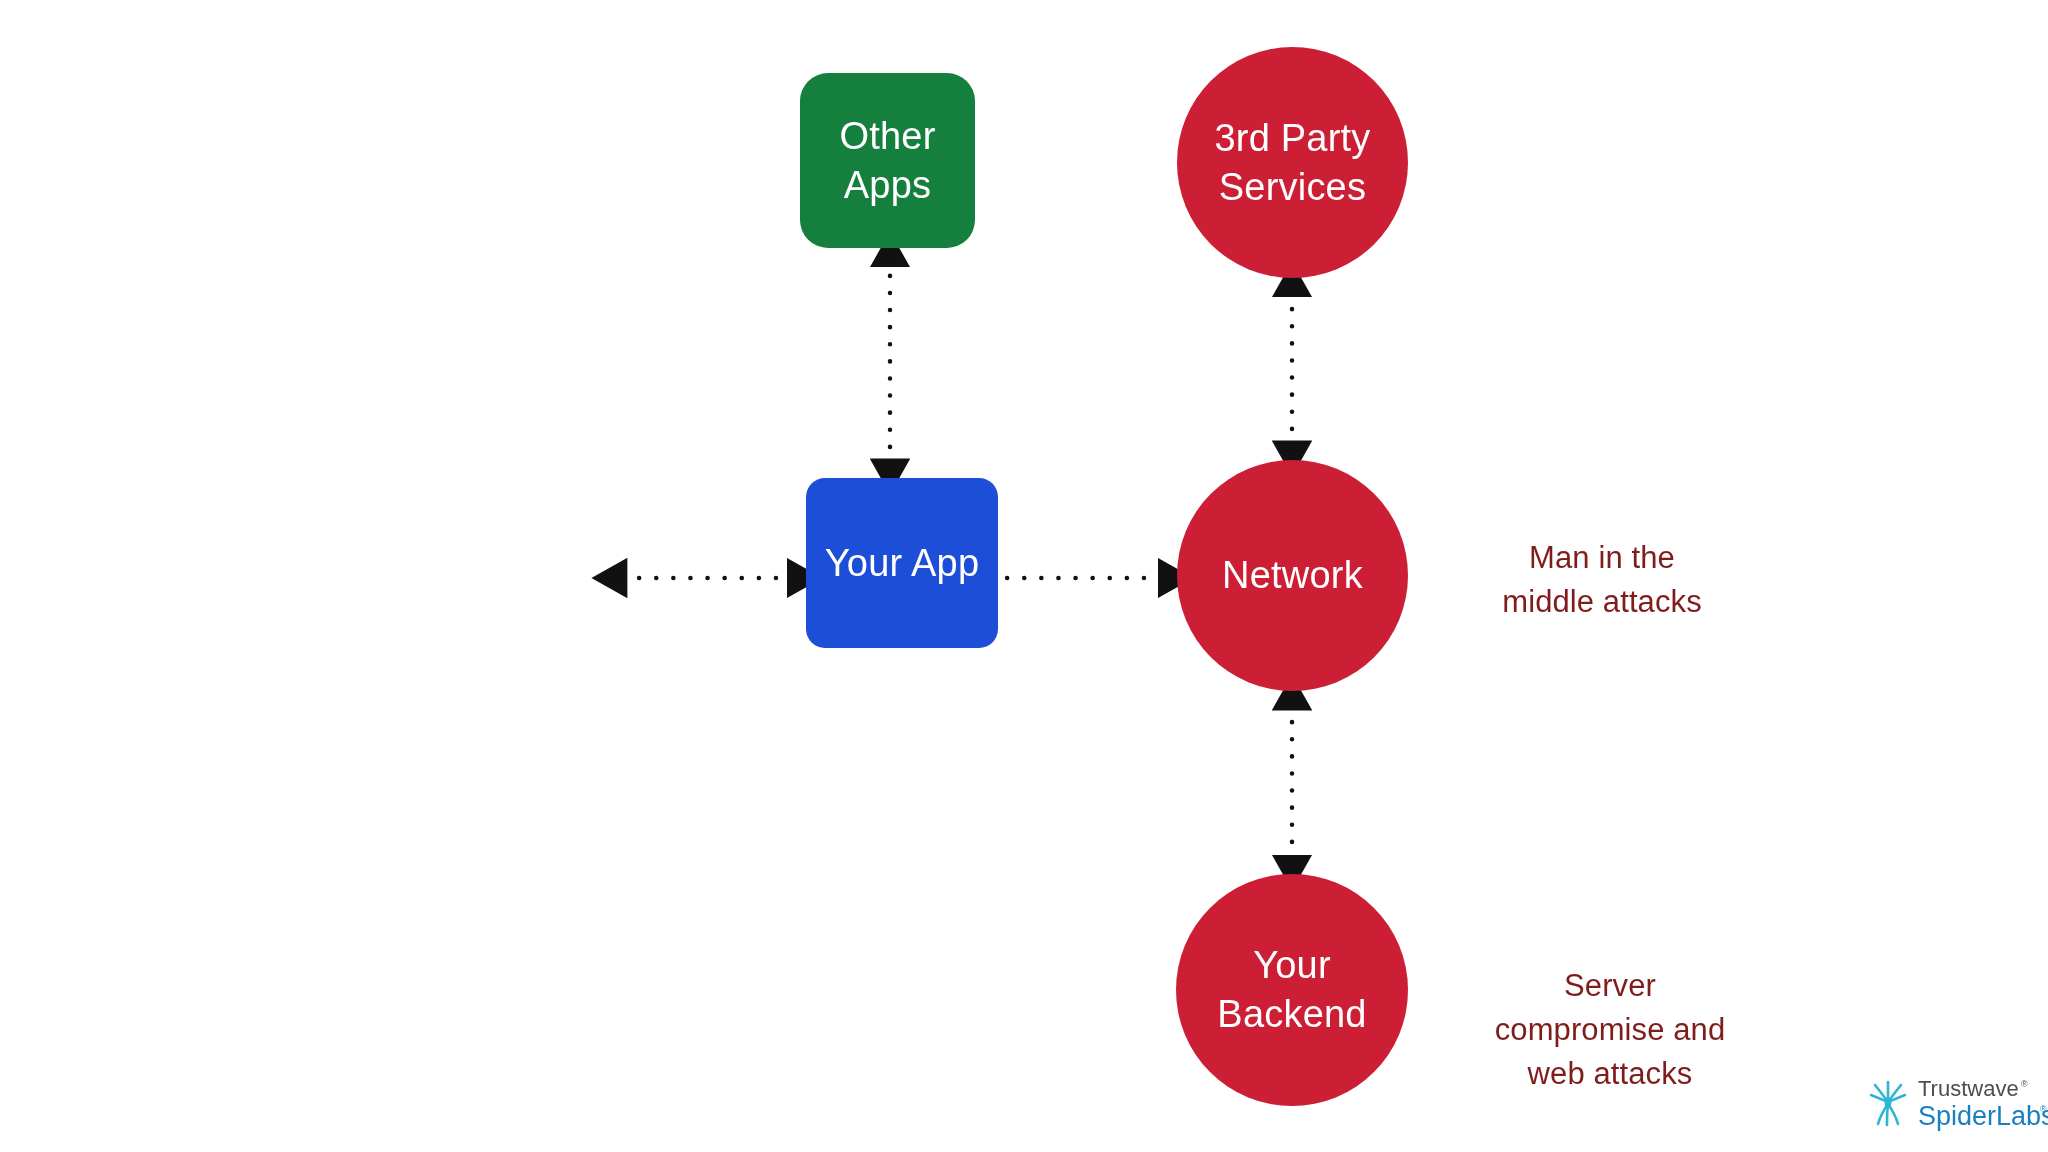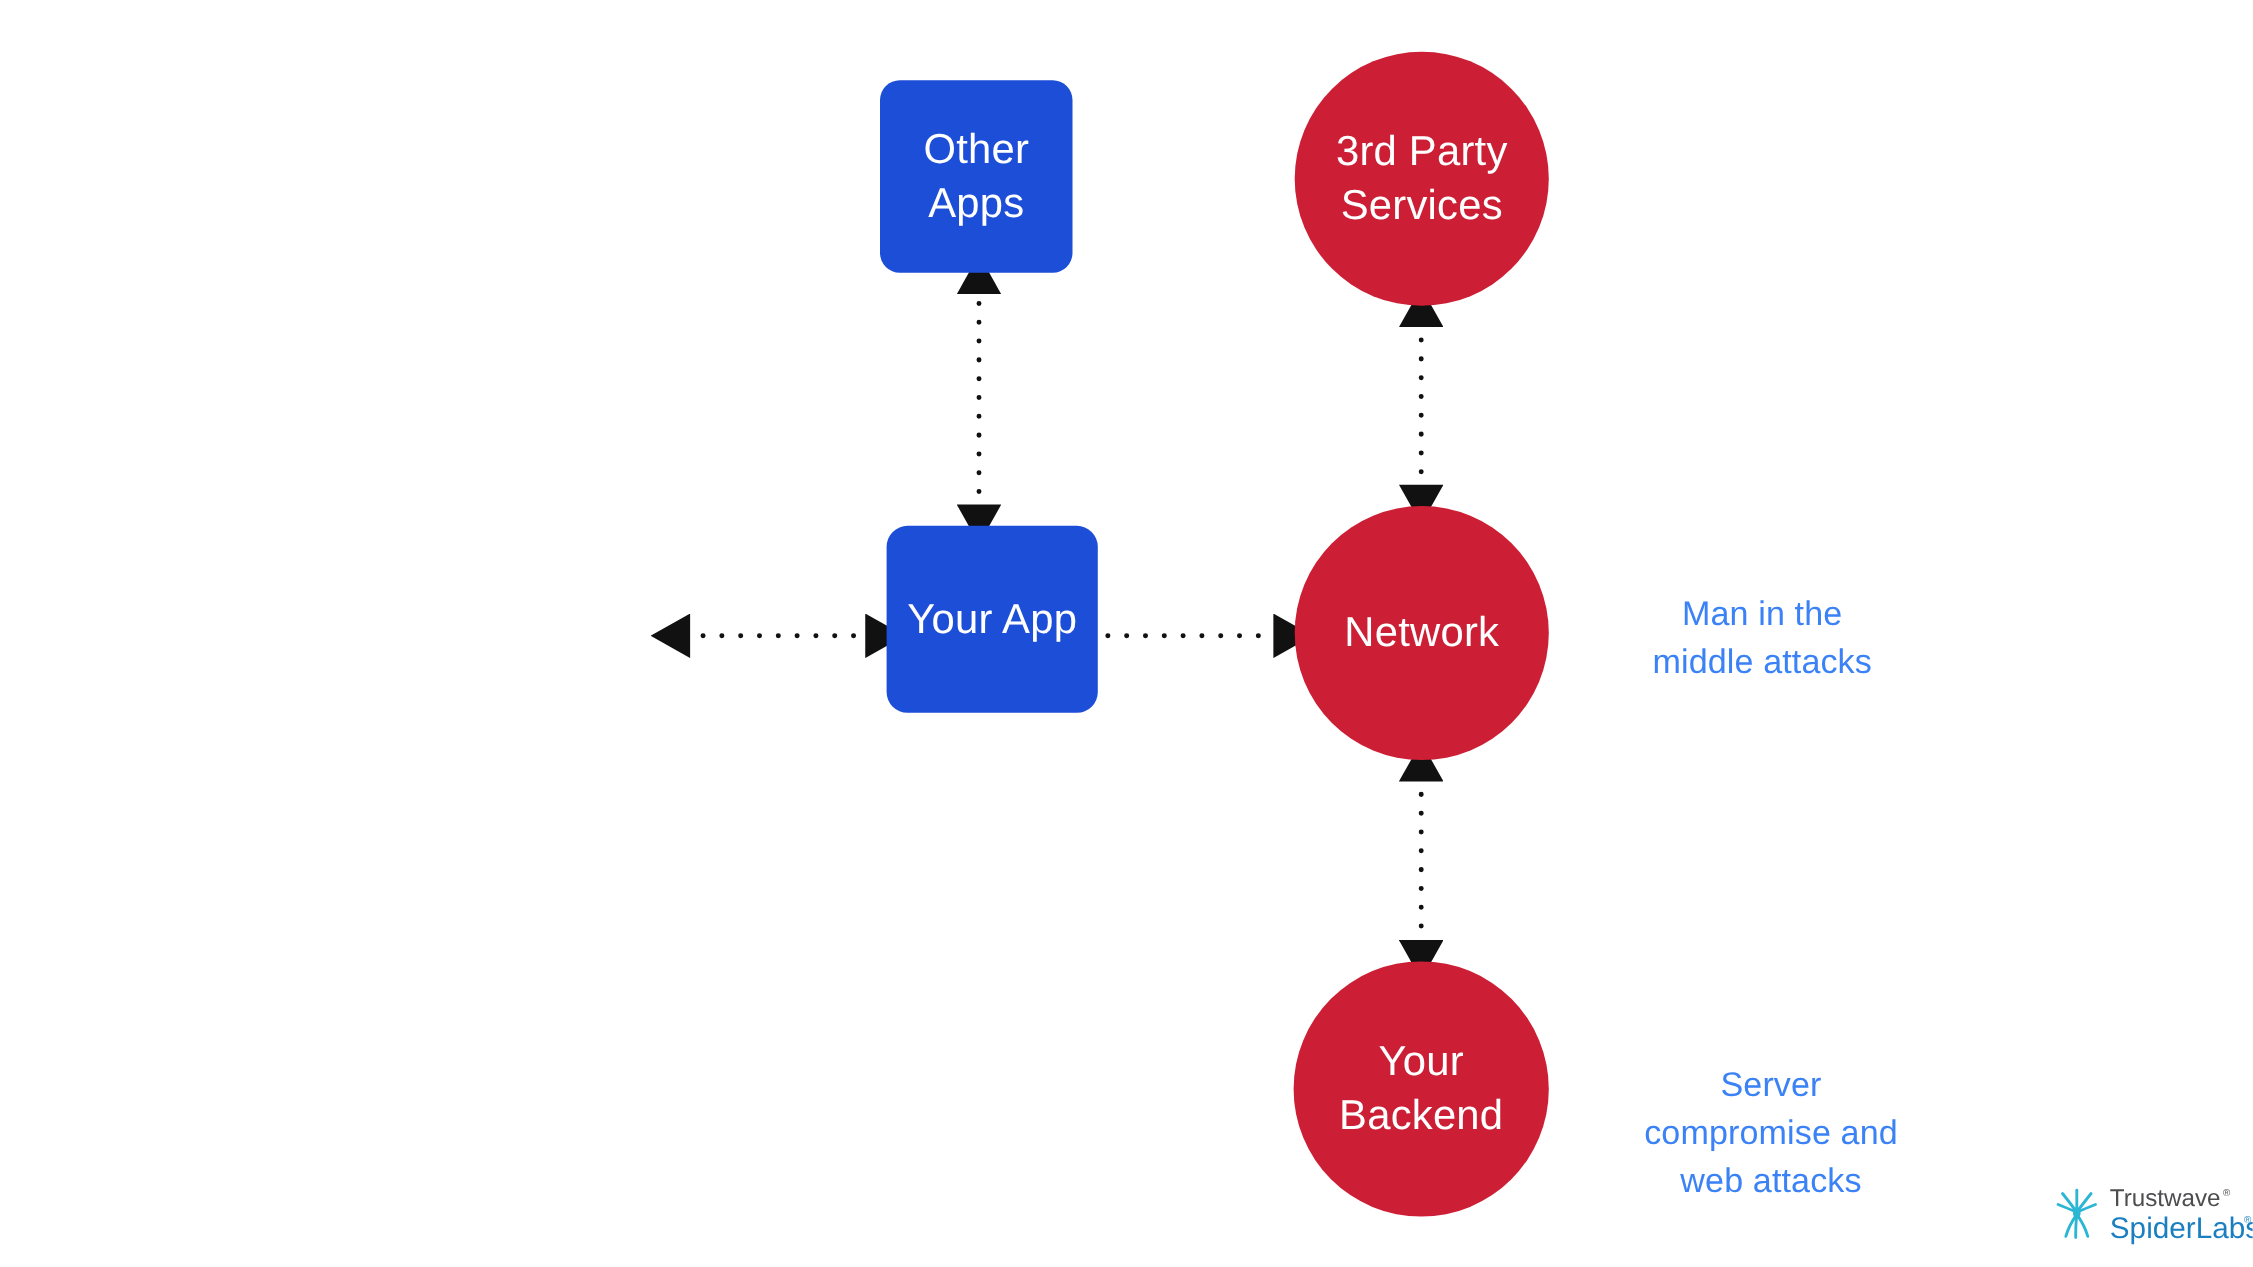--- a/index.html
+++ b/index.html
@@ -39,22 +39,22 @@
     background: #c0c5c9;
     border-radius: 0px;
     font-size: 38px;
   }
 
   .node-other-apps {
     left: 800px;
     top: 73px;
     width: 175px;
     height: 175px;
-    background: #1d4ed8;
-    border-radius: 18px;
+    background: #15803d;
+    border-radius: 28px;
     font-size: 38px;
   }
 
   .node-your-app {
     left: 806px;
     top: 478px;
     width: 192px;
     height: 170px;
     background: #1d4ed8;
     border-radius: 19px;
@@ -67,21 +67,21 @@
     font-size: 38px;
   }
   .node-third-party   { left: 1177px; top:  47px; width: 231px; height: 231px; }
   .node-network       { left: 1177px; top: 460px; width: 231px; height: 231px; }
   .node-your-backend  { left: 1176px; top: 874px; width: 232px; height: 232px; }
 
   
   .annotation {
     position: absolute;
     text-align: center;
-    color: #3b82f6;
+    color: #7f1d1d;
     font-size: 31px;
     line-height: 1.42;
     white-space: pre-line;
     letter-spacing: 0.1px;
     z-index: 3;
   }
   .ann-mitm   { left: 1452px; top: 536px; width: 300px; }
   .ann-server { left: 1452px; top: 964px; width: 316px; }
 
   

